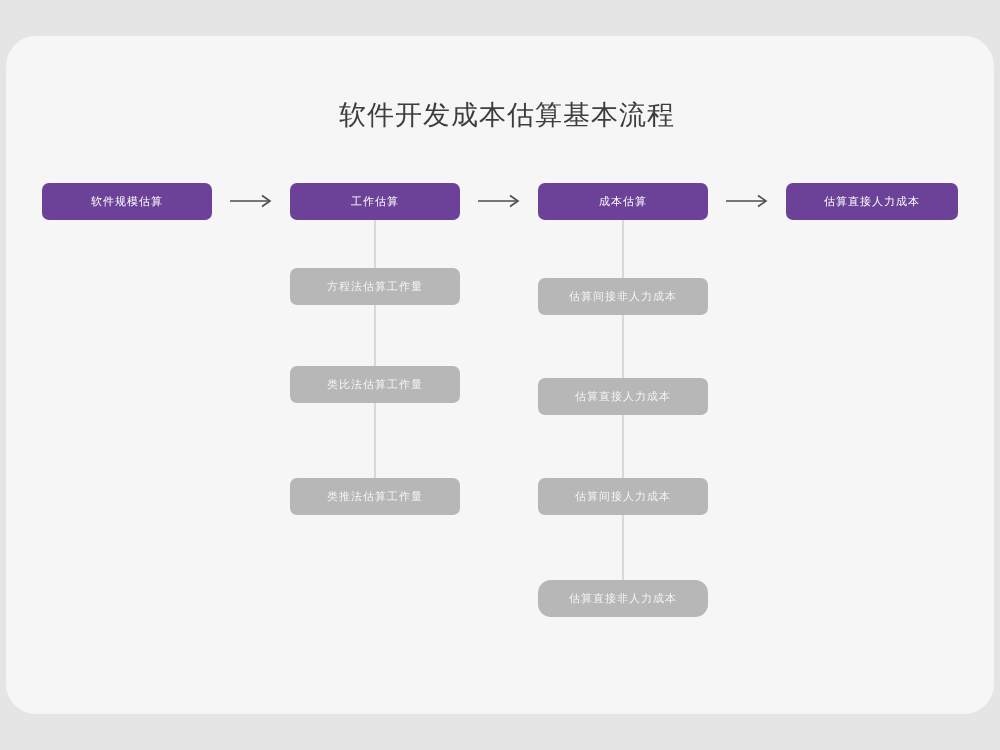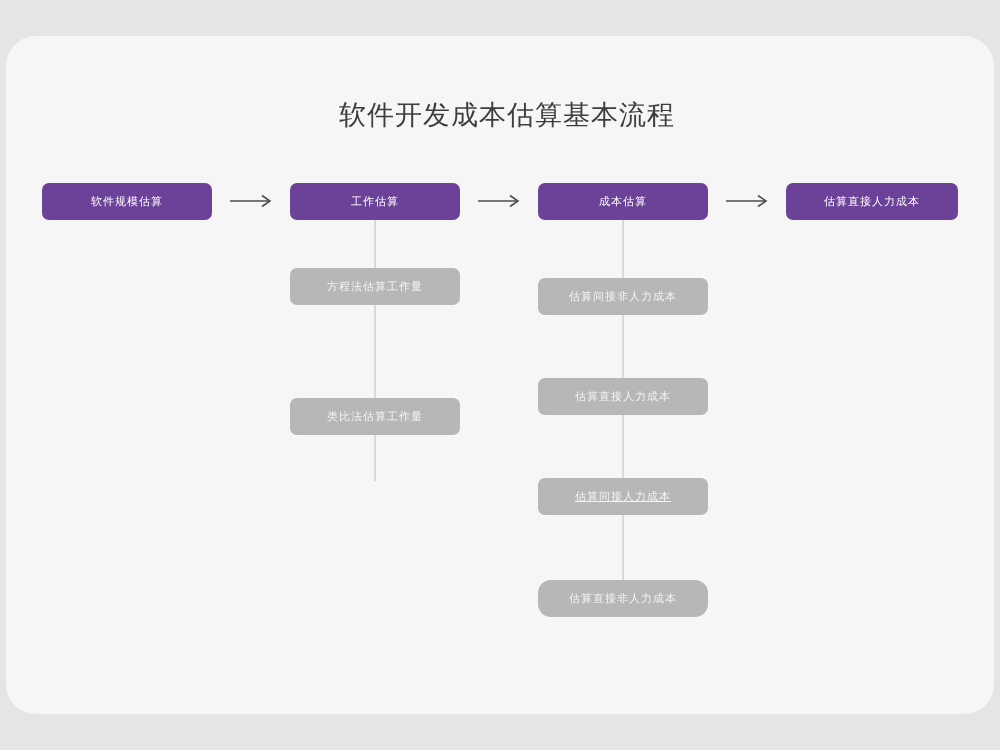--- a/index.html
+++ b/index.html
@@ -117,30 +117,33 @@
   <div class="arrow" style="left:725px; top:194px;">
     <svg width="44" height="14" viewBox="0 0 44 14">
       <line x1="1" y1="7" x2="40" y2="7" stroke="#4d4d4d" stroke-width="1.6"></line>
       <polyline points="33,1.5 41,7 33,12.5" fill="none" stroke="#4d4d4d" stroke-width="1.6"></polyline>
     </svg>
   </div>
 
   <div class="node gray" style="left:290px; top:268px;">
     <span>方程法估算工作量</span>
   </div>
-  <div class="node gray" style="left:290px; top:398px;font-family:Liberation Serif, serif;">
+  <div class="node gray" style="left:290px; top:366px;font-family:Liberation Serif, serif;">
     <span>类比法估算工作量</span>
+  </div>
+  <div class="node gray" style="left:290px; top:478px;">
+    <span>类推法估算工作量</span>
   </div>
 
   <div class="node gray" style="left:538px; top:278px;">
     <span>估算间接非人力成本</span>
   </div>
   <div class="node gray" style="left:538px; top:378px;">
     <span>估算直接人力成本</span>
   </div>
-  <div class="node gray" style="left:538px; top:478px;text-decoration:underline;">
+  <div class="node gray" style="left:538px; top:478px;">
     <span>估算间接人力成本</span>
   </div>
   <div class="node gray" style="left:538px; top:580px;border-radius:13px;">
     <span>估算直接非人力成本</span>
   </div>
 
 </div>
 
 </body></html>

